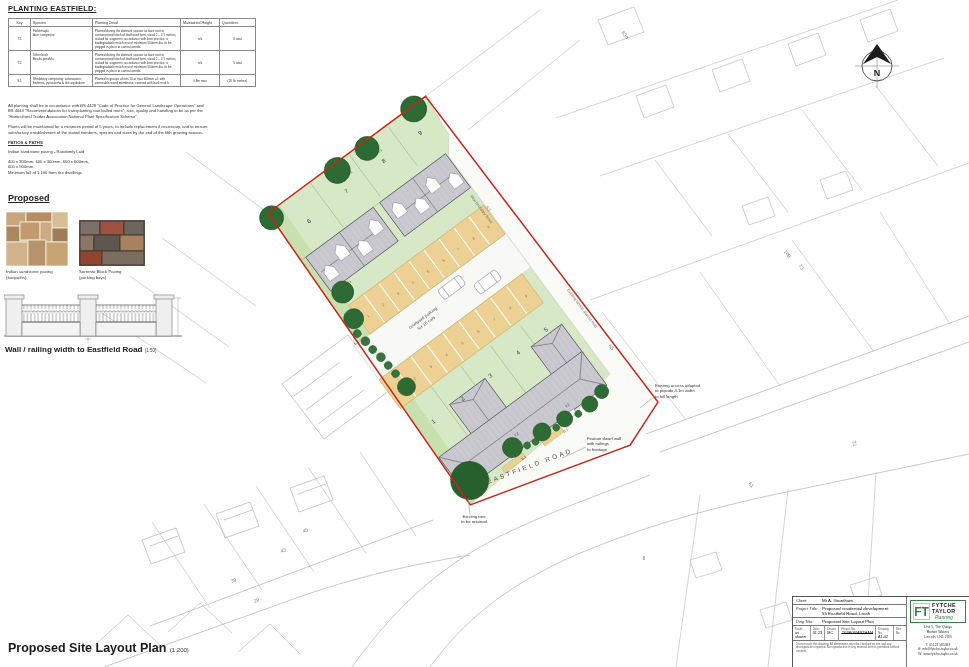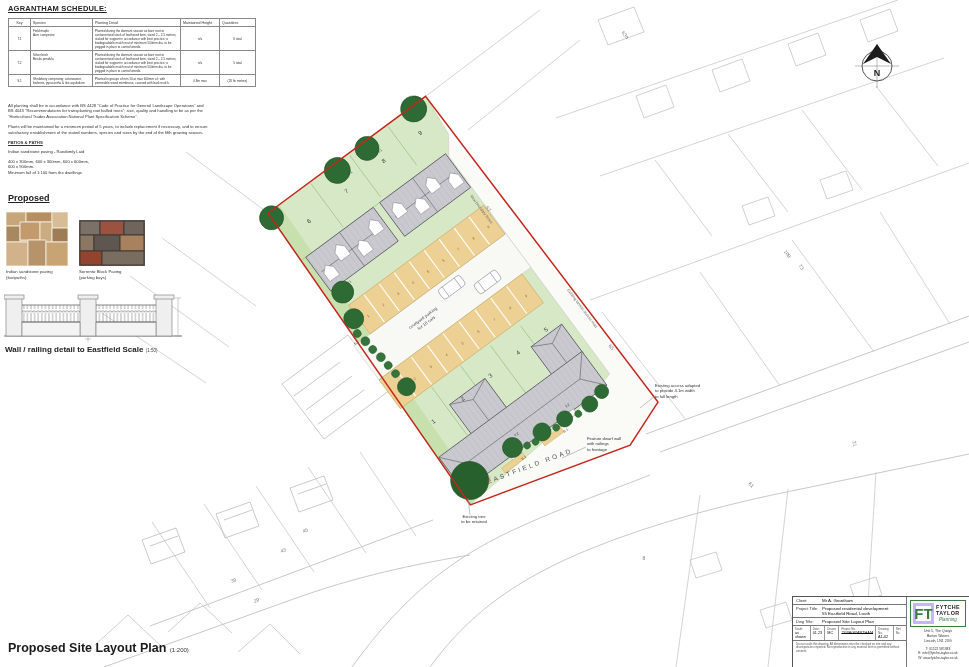--- a/index.html
+++ b/index.html
@@ -35,21 +35,21 @@
   .tb-val{font-size:4.4px;color:#111;}
   .tb-cols{display:flex;border-bottom:0.5px solid #777;}
   .tb-col{padding:1px 2px;border-right:0.4px solid #999;}
   .tb-col:last-child{border-right:none;}
   .tb-col .l{font-size:2.9px;color:#555;}
   .tb-col .v{font-size:3.8px;color:#111;}
   .strike{text-decoration:line-through;}
   .tb-disc{font-size:2.9px;line-height:1.25;color:#555;padding:1.5px 3px;}
   .tb-right{flex:1;padding:2px 3px;text-align:center;}
   .logo-box{border:1px solid #3a7d44;padding:2px;display:flex;align-items:center;gap:2px;margin:1px auto 2px auto;width:50px;}
-  .logo-mono{border:3px solid #c4b5fd;color:#3a7d44;font-weight:bold;font-size:15px;width:15px;height:15px;
+  .logo-mono{border:1px solid #c4b5fd;color:#3a7d44;font-weight:bold;font-size:12px;width:15px;height:15px;
              display:flex;align-items:center;justify-content:center;flex:none;}
   .logo-n1{font-size:5.4px;font-weight:bold;color:#222;letter-spacing:.4px;line-height:1.1;text-align:left;}
   .logo-n3{font-size:4.6px;font-style:italic;color:#3a7d44;}
   .tb-addr{font-size:3.5px;line-height:1.45;color:#333;}
   .tb-contact{font-size:3.3px;line-height:1.45;color:#333;margin-top:2.5px;}
 </style>
 </head>
 <body>
 
 <div class="page">
@@ -257,21 +257,21 @@
 
   <div class="abs ann pl" style="left:655px;top:383px;width:62px">Existing access adapted
 to provide 4.1m width
 to full length</div>
   <div class="abs ann pl" style="left:587px;top:436px;width:52px">Feature dwarf wall
 with railings
 to frontage</div>
   <div class="abs ann pl" style="left:450px;top:514px;width:48px;text-align:center">Existing tree
 to be retained</div>
 
-  <div class="abs sched-head" style="left:8px;top:4px">AGRANTHAM SCHEDULE:</div>
+  <div class="abs sched-head" style="left:8px;top:4px">PLANTING EASTFIELD:</div>
 
   <table class="sched abs" style="left:8px;top:18px">
     <colgroup>
         <col style="width:22px">
         <col style="width:62px">
         <col style="width:88px">
         <col style="width:39px">
         <col style="width:36px">
       </colgroup>
     <tbody>
@@ -376,21 +376,21 @@
       <path d="M18,13 h58 M92,13 h60 M18,30 h58 M92,30 h60" stroke="#666" stroke-width="0.8"></path>
     </g>
     <defs>
       <pattern id="railp" width="3.6" height="17" patternUnits="userSpaceOnUse">
         <path d="M1.8,17 L1.8,3.6 M0,3.6 A1.8,1.8 0 0 1 3.6,3.6" fill="none" stroke="#666" stroke-width="0.55"></path>
       </pattern>
     </defs>
     <path d="M174,6 L174,44 M171,6 h6 M171,44 h6 M84,44 L84,50 M81,47 h6" stroke="#999" stroke-width="0.5" fill="none"></path>
   </svg>
   <div class="abs wall-cap" style="left:5px;top:345px">
-    <span>Wall / railing detail to Eastfield Scale</span>
+    <span>Wall / railing width to Eastfield Road</span>
     <span class="sc">(1:50)</span>
   </div>
 
   <div class="abs footer-title" style="left:8px;top:641px">
     <span>Proposed Site Layout Plan</span>
     <span class="sc">(1:200)</span>
   </div>
 
   <div class="abs tb">
     <div class="tb-left">

